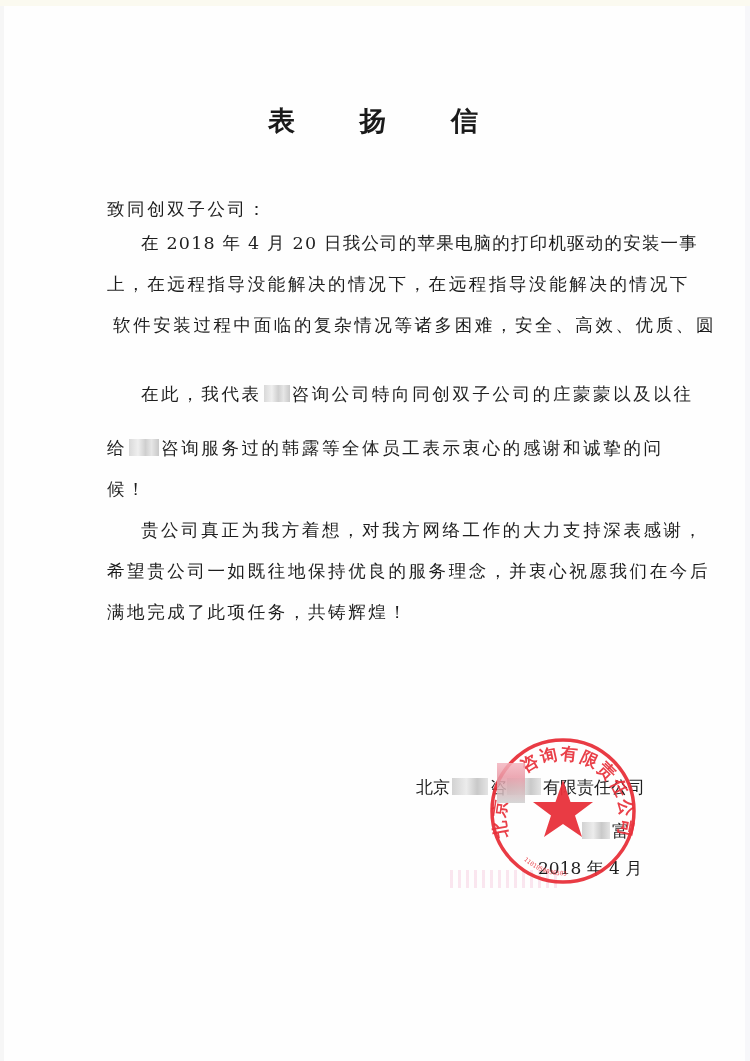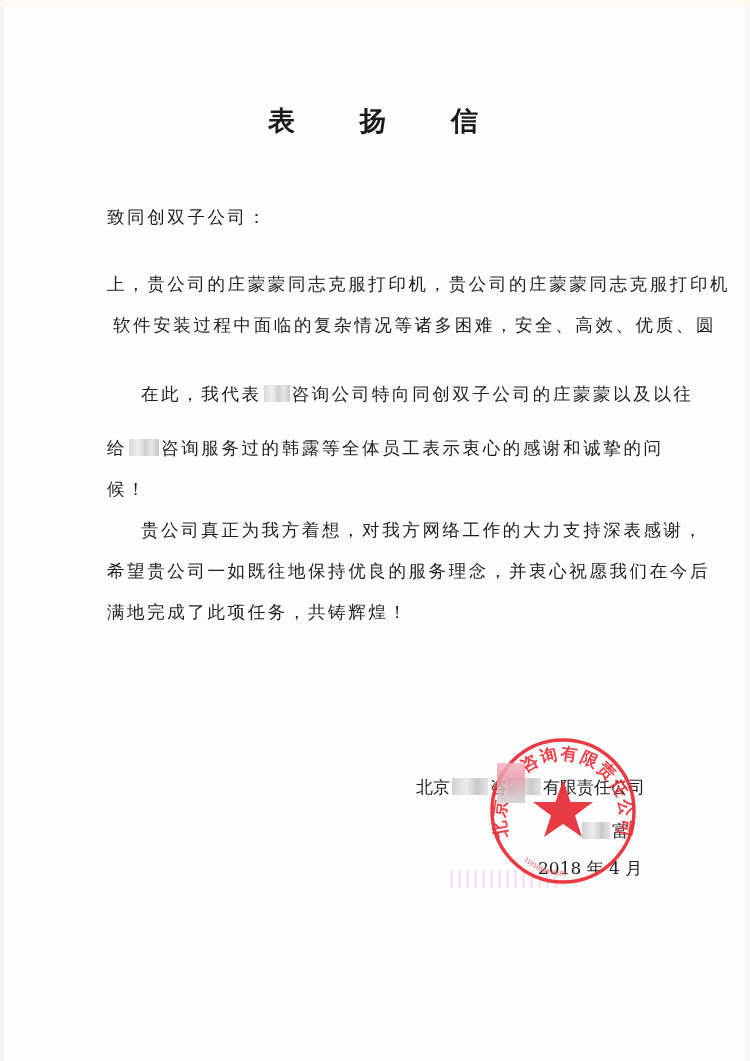--- a/index.html
+++ b/index.html
@@ -118,23 +118,24 @@
   <div class="top-edge"></div>
   <div class="left-edge"></div>
   <div class="right-edge"></div>
 
   <div class="title">
     <span>表</span>
     <span>扬</span>
     <span>信</span>
   </div>
 
-  <div class="line" style="left:107px; top:205px;">致同创双子公司：</div>
+  <div class="line" style="left:107px; top:197px;">致同创双子公司：</div>
 
-  <div class="line" style="left:107px; top:272px;">上，贵公司的庄蒙蒙同志克服打印机，贵公司的庄蒙蒙同志克服打印机</div>
+  <div class="line" style="left:141px; top:231px; letter-spacing:1.2px;">在 2018 年 4 月 20 日我公司的苹果电脑的打印机驱动的安装一事</div>
+  <div class="line" style="left:107px; top:272px;">上，在远程指导没能解决的情况下，在远程指导没能解决的情况下</div>
   <div class="line" style="left:113px; top:313px;">软件安装过程中面临的复杂情况等诸多困难，安全、高效、优质、圆</div>
 
   <div class="line" style="left:141px; top:382px;">
     <span>在此，我代表</span><span class="blur"></span><span>咨询公司特向同创双子公司的庄蒙蒙以及以往</span>
   </div>
   <div class="line" style="left:107px; top:436px;">
     <span>给</span><span class="blur wide"></span><span>咨询服务过的韩露等全体员工表示衷心的感谢和诚挚的问</span>
   </div>
   <div class="line" style="left:107px; top:477px;">候！</div>
 

